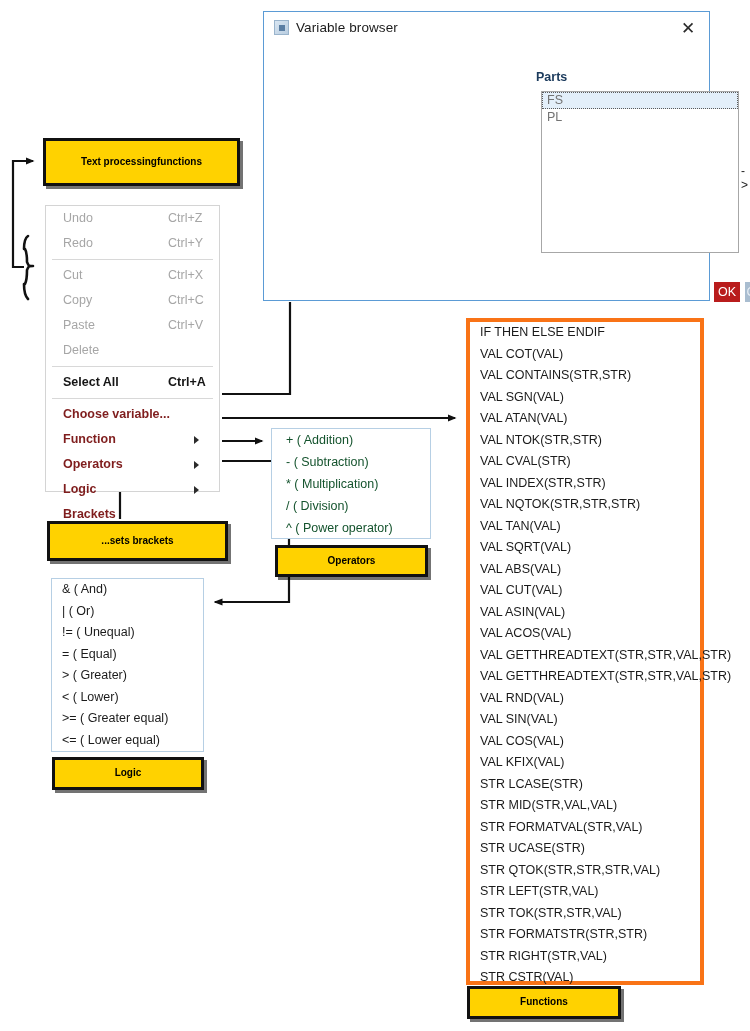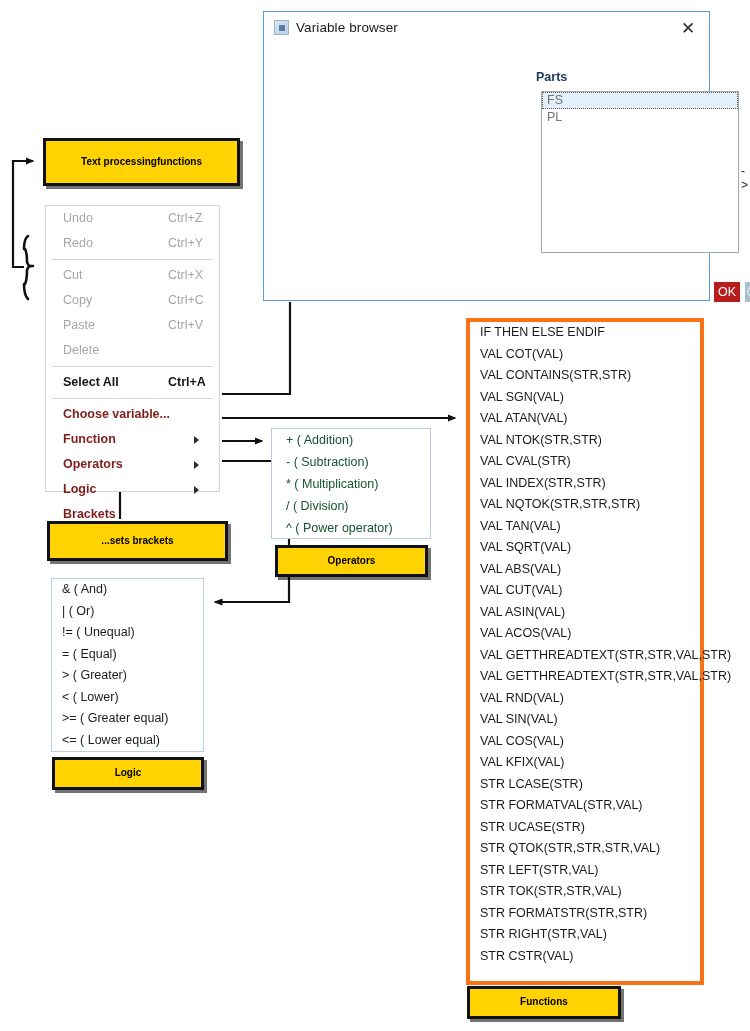--- a/index.html
+++ b/index.html
@@ -254,20 +254,21 @@
     <div class="fn-item">VAL CUT(VAL)</div>
     <div class="fn-item">VAL ASIN(VAL)</div>
     <div class="fn-item">VAL ACOS(VAL)</div>
     <div class="fn-item">VAL GETTHREADTEXT(STR,STR,VAL,STR)</div>
     <div class="fn-item">VAL GETTHREADTEXT(STR,STR,VAL,STR)</div>
     <div class="fn-item">VAL RND(VAL)</div>
     <div class="fn-item">VAL SIN(VAL)</div>
     <div class="fn-item">VAL COS(VAL)</div>
     <div class="fn-item">VAL KFIX(VAL)</div>
     <div class="fn-item">STR LCASE(STR)</div>
+    <div class="fn-item">STR MID(STR,VAL,VAL)</div>
     <div class="fn-item">STR FORMATVAL(STR,VAL)</div>
     <div class="fn-item">STR UCASE(STR)</div>
     <div class="fn-item">STR QTOK(STR,STR,STR,VAL)</div>
     <div class="fn-item">STR LEFT(STR,VAL)</div>
     <div class="fn-item">STR TOK(STR,STR,VAL)</div>
     <div class="fn-item">STR FORMATSTR(STR,STR)</div>
     <div class="fn-item">STR RIGHT(STR,VAL)</div>
     <div class="fn-item">STR CSTR(VAL)</div>
   </div>
 

